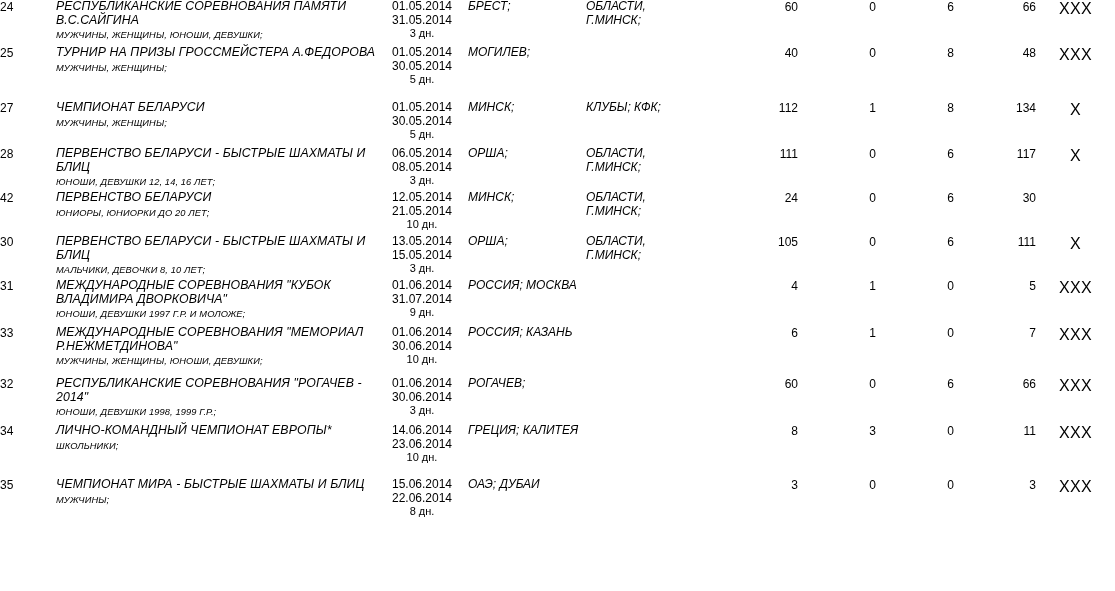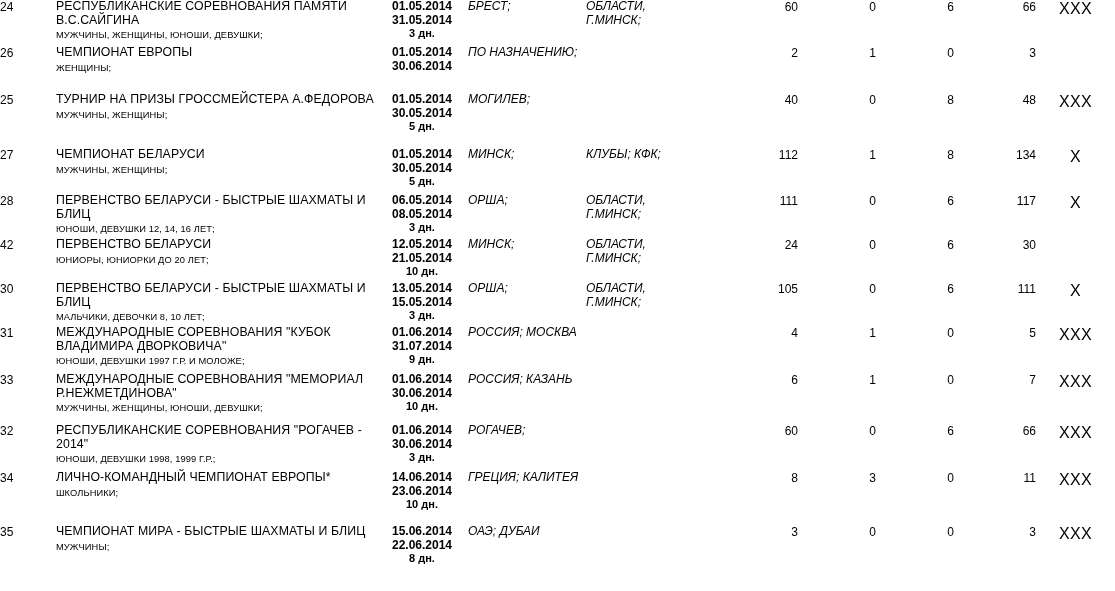--- a/index.html
+++ b/index.html
@@ -45,40 +45,40 @@
   td.num {
     font-size: 12px;
     text-align: left;
     padding-left: 28px;
     padding-top: 1px;
     letter-spacing: 0;
   }
   td.name {
     padding-left: 8px;
     padding-right: 4px;
+    font-style: italic;
   }
   .ev-title {
     font-size: 12.3px;
     line-height: 13.5px;
     text-transform: uppercase;
     letter-spacing: 0.1px;
   }
   .ev-cat {
     font-size: 9.3px;
     line-height: 12px;
     text-transform: uppercase;
     margin-top: 2px;
     letter-spacing: 0.1px;
   }
   td.dates {
     font-size: 12px;
     line-height: 13.5px;
     text-align: center;
     padding-top: 1px;
-    font-weight: bold;
   }
   .dur {
     font-size: 11px;
     line-height: 13px;
   }
   td.place, td.org {
     font-size: 12px;
     line-height: 13.5px;
     text-transform: uppercase;
     padding-top: 1px;
@@ -133,39 +133,20 @@
         <td class="place">БРЕСТ;</td>
         <td class="org" style="white-space:pre-line">ОБЛАСТИ,
 г.МИНСК;</td>
         <td class="num-cell">60</td>
         <td class="num-cell">0</td>
         <td class="num-cell">6</td>
         <td class="num-cell">66</td>
         <td class="mark">XXX</td>
       </tr>
 
-      <tr class="row" style="height:47px">
-        <td class="num">26</td>
-        <td class="name">
-          <div class="ev-title">ЧЕМПИОНАТ ЕВРОПЫ</div>
-          <div class="ev-cat">ЖЕНЩИНЫ;</div>
-        </td>
-        <td class="dates">
-          <div>01.05.2014</div>
-          <div>30.06.2014</div>
-          <div class="dur"></div>
-        </td>
-        <td class="place">ПО НАЗНАЧЕНИЮ;</td>
-        <td class="org"></td>
-        <td class="num-cell">2</td>
-        <td class="num-cell">1</td>
-        <td class="num-cell">0</td>
-        <td class="num-cell">3</td>
-        <td class="mark"></td>
-      </tr>
 
       <tr class="row" style="height:55px">
         <td class="num">25</td>
         <td class="name">
           <div class="ev-title">ТУРНИР НА ПРИЗЫ ГРОССМЕЙСТЕРА А.ФЕДОРОВА</div>
           <div class="ev-cat">МУЖЧИНЫ, ЖЕНЩИНЫ;</div>
         </td>
         <td class="dates">
           <div>01.05.2014</div>
           <div>30.05.2014</div>

